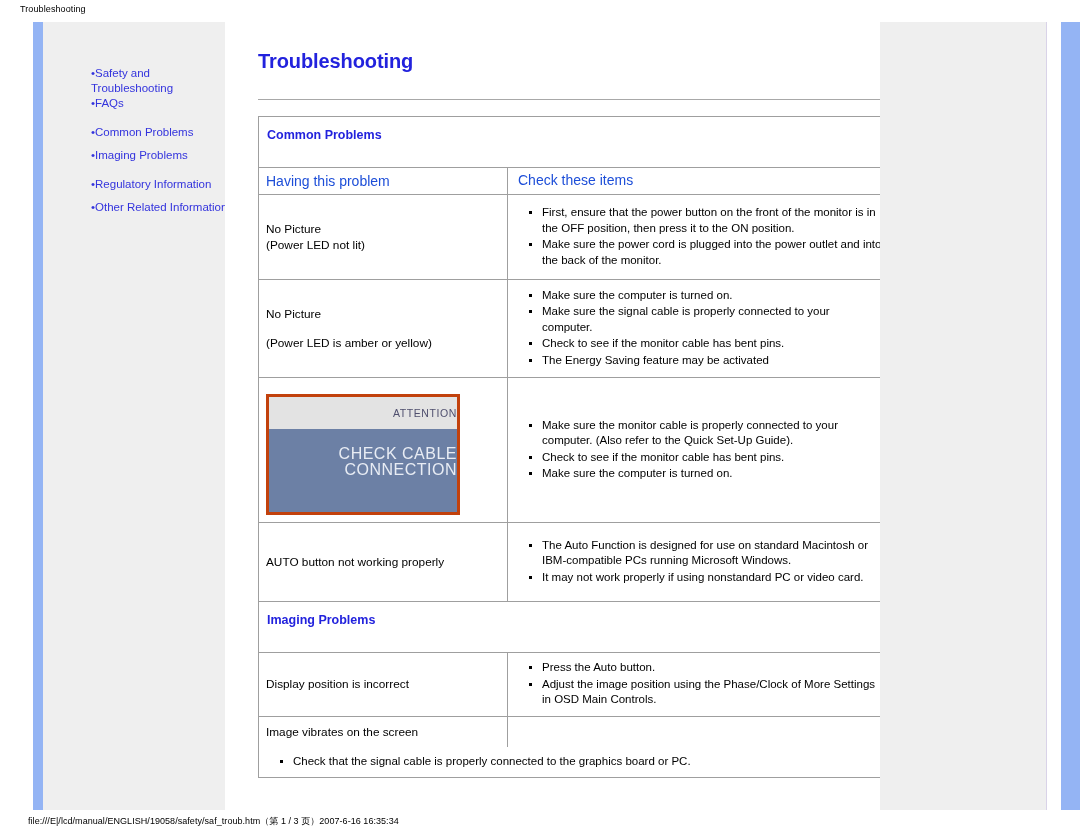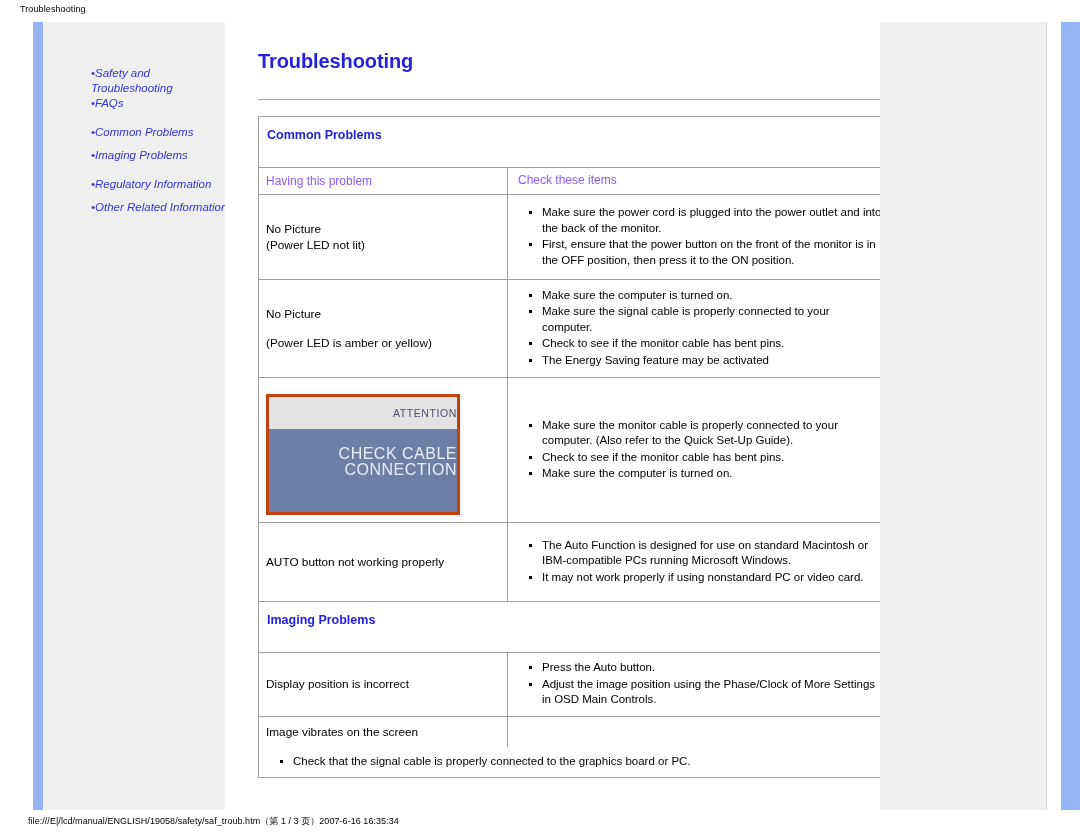--- a/index.html
+++ b/index.html
@@ -90,21 +90,20 @@
     height: 788px;
     background: #94b4f4;
   }
 
   
   .nav {
     position: absolute;
     left: 48px;
     top: 44px;
     width: 140px;
-    font-style: italic;
   }
   .nav-group { margin-bottom: 14px; }
   .nav-item {
     color: #3333dd;
     font-size: 11.5px;
     line-height: 15px;
     text-decoration: none;
     display: block;
     white-space: pre-line;
     cursor: pointer;
@@ -179,22 +178,22 @@
     padding: 7px 6px 7px 10px;
     box-sizing: border-box;
     font-size: 11.5px;
     color: #000000;
     line-height: 15.5px;
     display: flex;
     flex-direction: column;
     justify-content: center;
   }
   .hdr .col-l, .hdr .col-r {
-    color: #8b5cf6;
-    font-size: 12px;
+    color: #1d4ed8;
+    font-size: 14px;
     padding-top: 5px;
     padding-bottom: 5px;
     justify-content: flex-start;
   }
   .hdr .col-l { border-right: 1px solid #9f9f9f; }
 
   ul.checks {
     margin: 0;
     padding: 0 0 0 22px;
     list-style: none;
@@ -296,22 +295,22 @@
           <div class="col-r">Check these items</div>
         </div>
 
         <div class="row h-row1">
           <div class="col-l">
             <span class="cell-line">No Picture</span>
             <span class="cell-line">(Power LED not lit)</span>
           </div>
           <div class="col-r">
             <ul class="checks">
+              <li>First, ensure that the power button on the front of the monitor is in the OFF position, then press it to the ON position.</li>
               <li>Make sure the power cord is plugged into the power outlet and into the back of the monitor.</li>
-              <li>First, ensure that the power button on the front of the monitor is in the OFF position, then press it to the ON position.</li>
             </ul>
           </div>
         </div>
 
         <div class="row h-row2">
           <div class="col-l">
             <span class="cell-line">No Picture</span>
             <span class="cell-gap"></span>
             <span class="cell-line">(Power LED is amber or yellow)</span>
           </div>

